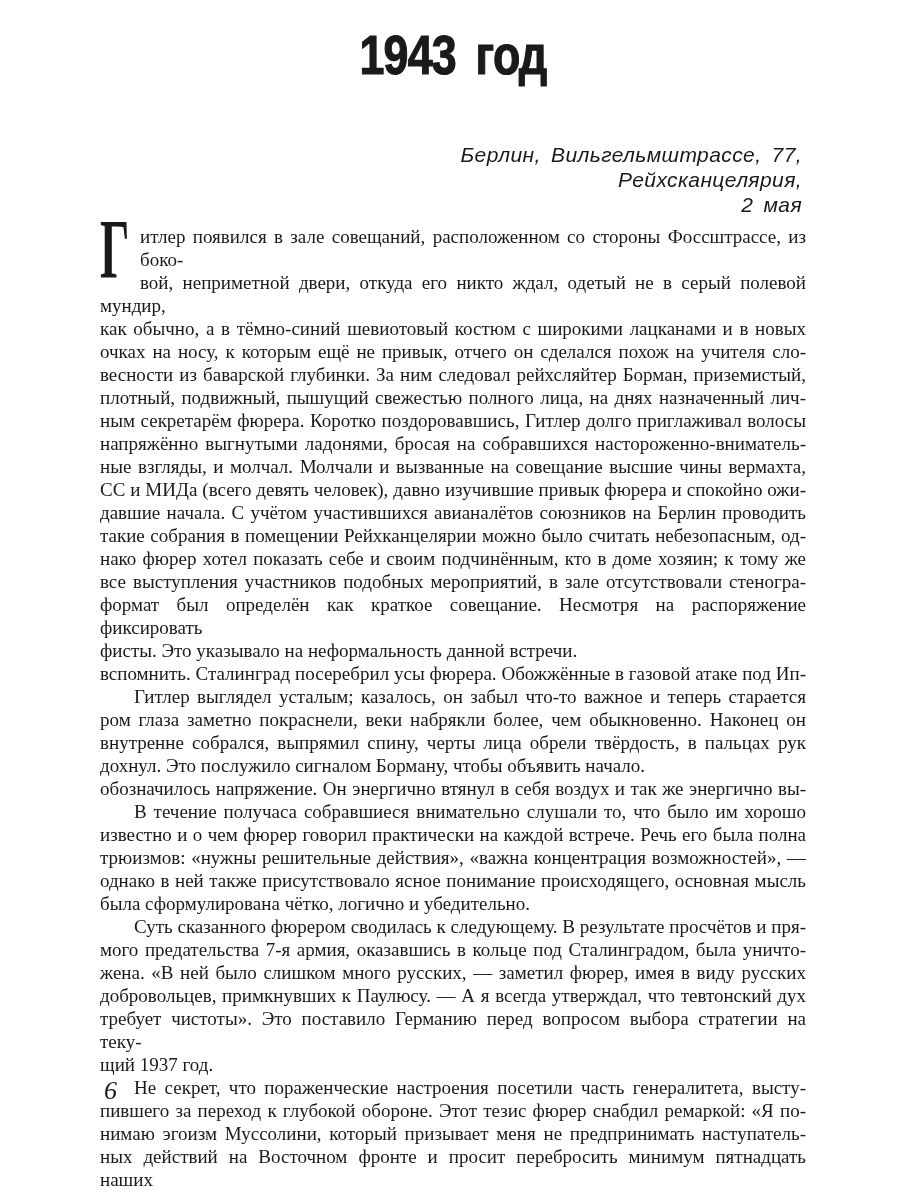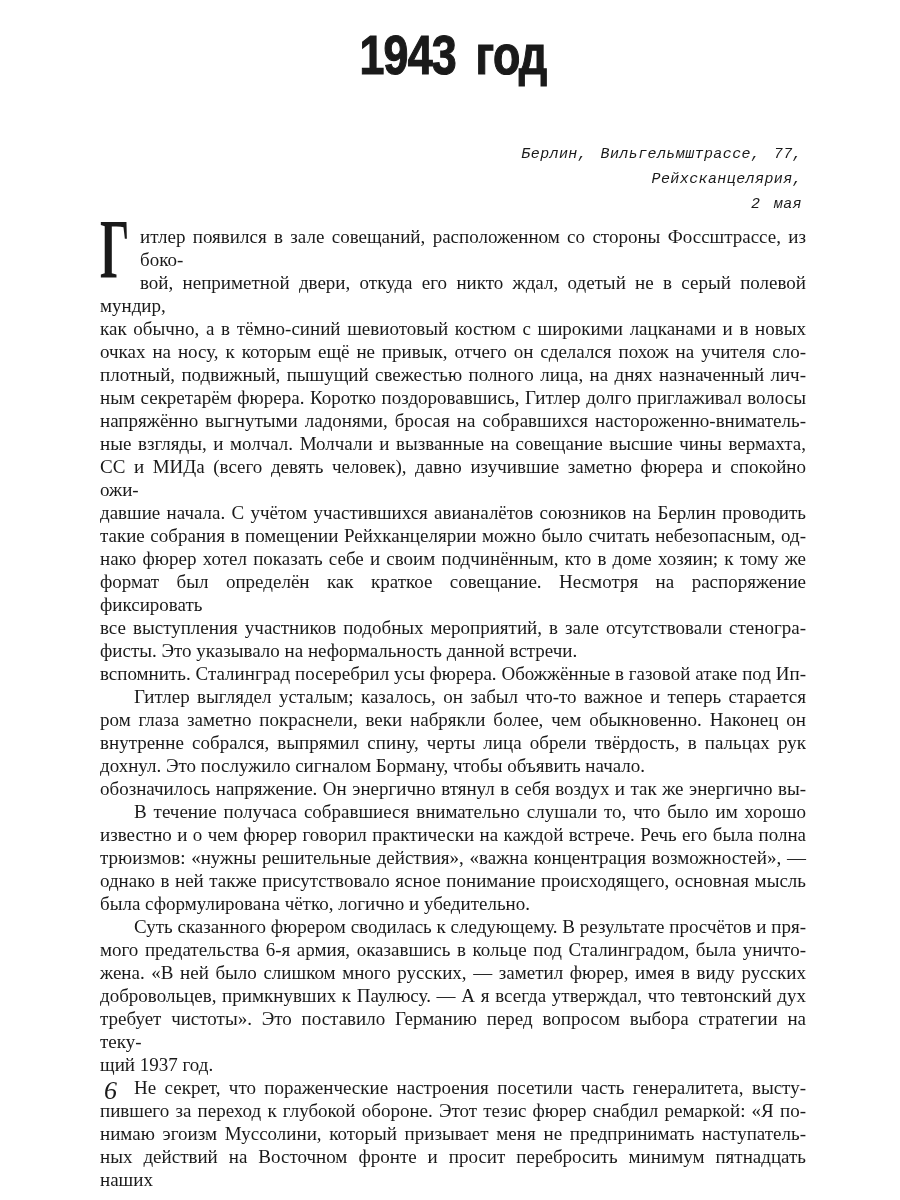--- a/index.html
+++ b/index.html
@@ -23,23 +23,23 @@
     word-spacing: 10px;
     -webkit-text-stroke: 1.2px currentColor;
     transform: scaleX(0.8);
     transform-origin: 50% 0;
     white-space: nowrap;
   }
   .epigraph {
     position: absolute;
     top: 142px; right: 98px;
     text-align: right;
-    font-family: Liberation Mono, monospace;
+    font-family: Liberation Sans, sans-serif;
     font-style: italic;
-    font-size: 15px;
+    font-size: 21px;
     line-height: 25px;
     letter-spacing: 0.4px;
     word-spacing: 4px;
   }
   .body-text {
     position: absolute;
     top: 225px; left: 100px; width: 706px;
     font-family: "Liberation Serif", serif;
     font-size: 19px;
     line-height: 23px;
@@ -88,50 +88,51 @@
 
   <div class="body-text">
       <div class="para">
         <span class="dropcap">
           <span>Г</span>
         </span>
         <div class="line">итлер появился в зале совещаний, расположенном со стороны Фоссштрассе, из боко-</div>
         <div class="line">вой, неприметной двери, откуда его никто ждал, одетый не в серый полевой мундир,</div>
         <div class="line">как обычно, а в тёмно-синий шевиотовый костюм с широкими лацканами и в новых</div>
         <div class="line">очках на носу, к которым ещё не привык, отчего он сделался похож на учителя сло-</div>
+        <div class="line">весности из баварской глубинки. За ним следовал рейхсляйтер Борман, приземистый,</div>
         <div class="line">плотный, подвижный, пышущий свежестью полного лица, на днях назначенный лич-</div>
         <div class="line">ным секретарём фюрера. Коротко поздоровавшись, Гитлер долго приглаживал волосы</div>
         <div class="line">напряжённо выгнутыми ладонями, бросая на собравшихся настороженно-вниматель-</div>
         <div class="line">ные взгляды, и молчал. Молчали и вызванные на совещание высшие чины вермахта,</div>
-        <div class="line">СС и МИДа (всего девять человек), давно изучившие заметно фюрера и спокойно ожи-</div>
+        <div class="line">СС и МИДа (всего девять человек), давно изучившие привык фюрера и спокойно ожи-</div>
         <div class="line">давшие начала. С учётом участившихся авианалётов союзников на Берлин проводить</div>
         <div class="line">такие собрания в помещении Рейхканцелярии можно было считать небезопасным, од-</div>
         <div class="line">нако фюрер хотел показать себе и своим подчинённым, кто в доме хозяин; к тому же</div>
+        <div class="line">все выступления участников подобных мероприятий, в зале отсутствовали стеногра-</div>
         <div class="line">формат был определён как краткое совещание. Несмотря на распоряжение фиксировать</div>
-        <div class="line">все выступления участников подобных мероприятий, в зале отсутствовали стеногра-</div>
         <div class="line last">фисты. Это указывало на неформальность данной встречи.</div>
       </div>
       <div class="para">
         <div class="line">вспомнить. Сталинград посеребрил усы фюрера. Обожжённые в газовой атаке под Ип-</div>
         <div class="line indent">Гитлер выглядел усталым; казалось, он забыл что-то важное и теперь старается</div>
         <div class="line">ром глаза заметно покраснели, веки набрякли более, чем обыкновенно. Наконец он</div>
         <div class="line">внутренне собрался, выпрямил спину, черты лица обрели твёрдость, в пальцах рук</div>
         <div class="line last">дохнул. Это послужило сигналом Борману, чтобы объявить начало.</div>
         <div class="line">обозначилось напряжение. Он энергично втянул в себя воздух и так же энергично вы-</div>
       </div>
       <div class="para">
         <div class="line indent">В течение получаса собравшиеся внимательно слушали то, что было им хорошо</div>
         <div class="line">известно и о чем фюрер говорил практически на каждой встрече. Речь его была полна</div>
         <div class="line">трюизмов: «нужны решительные действия», «важна концентрация возможностей», —</div>
         <div class="line">однако в ней также присутствовало ясное понимание происходящего, основная мысль</div>
         <div class="line last">была сформулирована чётко, логично и убедительно.</div>
       </div>
       <div class="para">
         <div class="line indent">Суть сказанного фюрером сводилась к следующему. В результате просчётов и пря-</div>
-        <div class="line">мого предательства 6-я армия, оказавшись в кольце под Сталинградом, была уничто-</div>
+        <div class="line">мого предательства 7-я армия, оказавшись в кольце под Сталинградом, была уничто-</div>
         <div class="line">жена. «В ней было слишком много русских, — заметил фюрер, имея в виду русских</div>
         <div class="line">добровольцев, примкнувших к Паулюсу. — А я всегда утверждал, что тевтонский дух</div>
         <div class="line">требует чистоты». Это поставило Германию перед вопросом выбора стратегии на теку-</div>
         <div class="line last">щий 1937 год.</div>
       </div>
       <div class="para">
         <div class="line indent">Не секрет, что пораженческие настроения посетили часть генералитета, высту-</div>
         <div class="line">пившего за переход к глубокой обороне. Этот тезис фюрер снабдил ремаркой: «Я по-</div>
         <div class="line">нимаю эгоизм Муссолини, который призывает меня не предпринимать наступатель-</div>
         <div class="line last">ных действий на Восточном фронте и просит перебросить минимум пятнадцать наших</div>

